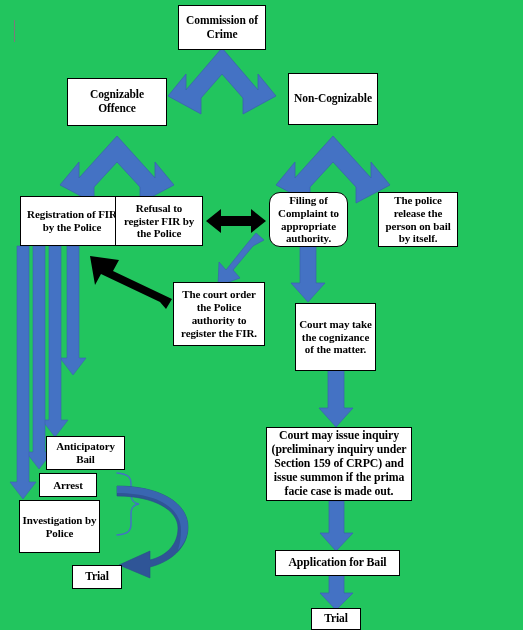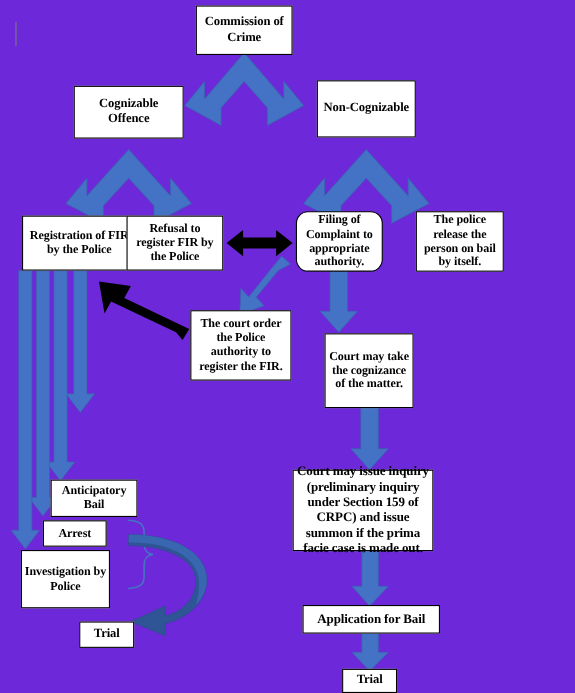--- a/index.html
+++ b/index.html
@@ -7,21 +7,21 @@
     padding: 0;
     background: #ffffff;
   }
   body {
     font-family: "Liberation Serif", "DejaVu Serif", serif;
   }
   #canvas {
     position: relative;
     width: 523px;
     height: 630px;
-    background: #6d28d9;
+    background: #22c55e;
     overflow: hidden;
   }
   .node {
     position: absolute;
     box-sizing: border-box;
     border: 1.4px solid #000000;
     background: #ffffff;
     color: #000000;
     font-weight: bold;
     font-size: 11.5px;
@@ -226,21 +226,21 @@
   </div>
 
   <div class="node small" style="left:19px; top:500px; width:81px; height:53px;justify-content:flex-end;">
     <span>Investigation by Police</span>
   </div>
 
   <div class="node" style="left:72px; top:565px; width:50px; height:24px; z-index:9;">
     <span>Trial</span>
   </div>
 
-  <div class="node wide" style="left:266px; top:427px; width:128px; height:74px;">
+  <div class="node wide" style="left:266px; top:427px; width:146px; height:74px;">
     <span>Court may issue inquiry (preliminary inquiry under Section 159 of CRPC) and issue summon if the prima facie case is made out.</span>
   </div>
 
   <div class="node wide" style="left:275px; top:550px; width:125px; height:26px;">
     <span>Application for Bail</span>
   </div>
 
   <div class="node" style="left:311px; top:608px; width:50px; height:22px;">
     <span>Trial</span>
   </div>

